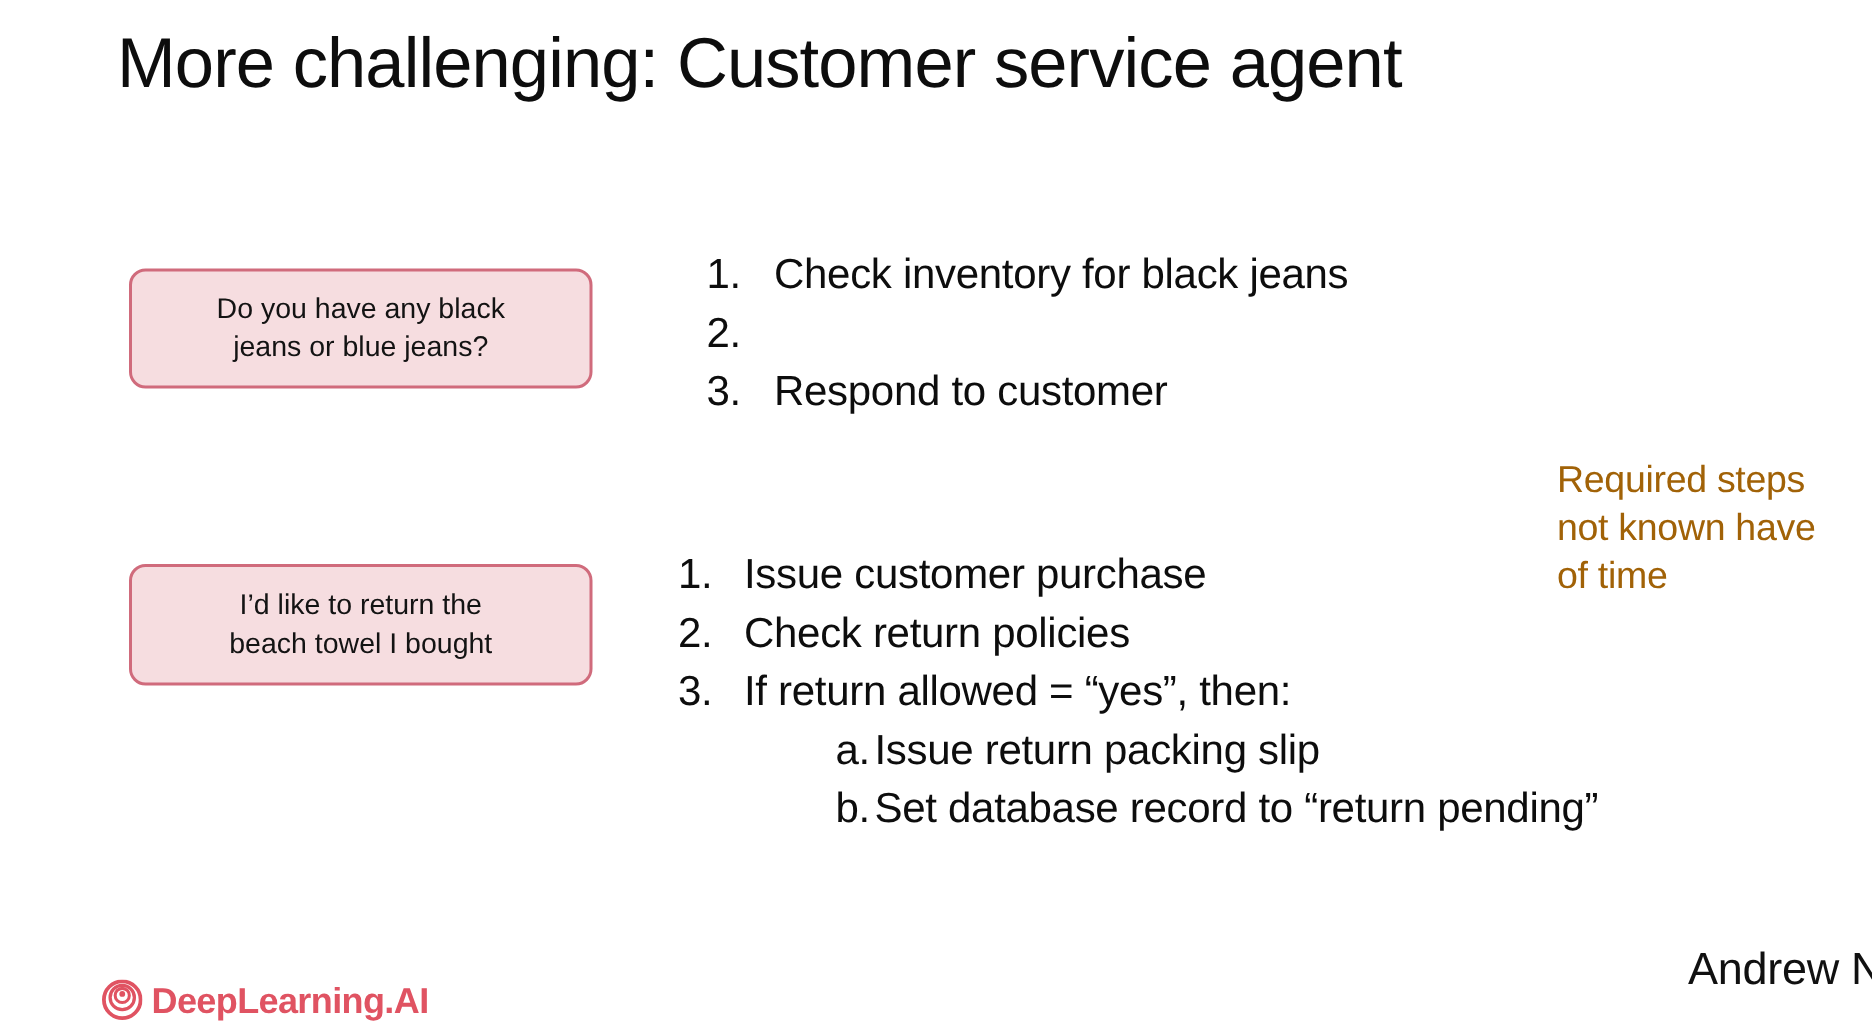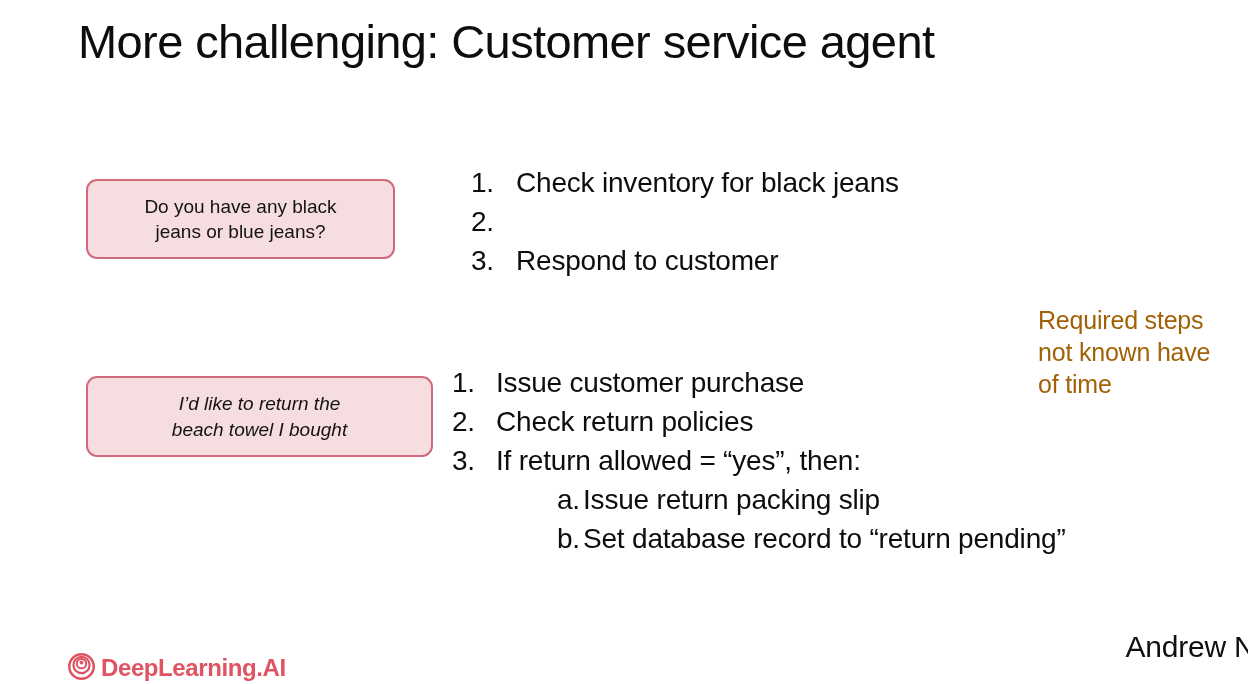--- a/index.html
+++ b/index.html
@@ -44,21 +44,21 @@
     display: flex;
     align-items: center;
     justify-content: center;
     text-align: center;
     color: #131313;
     font-size: 19px;
     line-height: 1.32;
     padding: 6px 24px;
   }
   .bubble-1 { left: 38px; top: 179px; width: 309px; height: 80px; }
-  .bubble-2 { left: 38px; top: 376px; width: 347px; height: 81px; font-style: italic; }
+  .bubble-2 { left: 38px; top: 376px; width: 309px; height: 81px; }
   .bubble span { display: block; }
 
   
   .steps {
     position: absolute;
     color: #0d0d0d;
     font-size: 28px;
     line-height: 39px;
     letter-spacing: -0.2px;
   }

